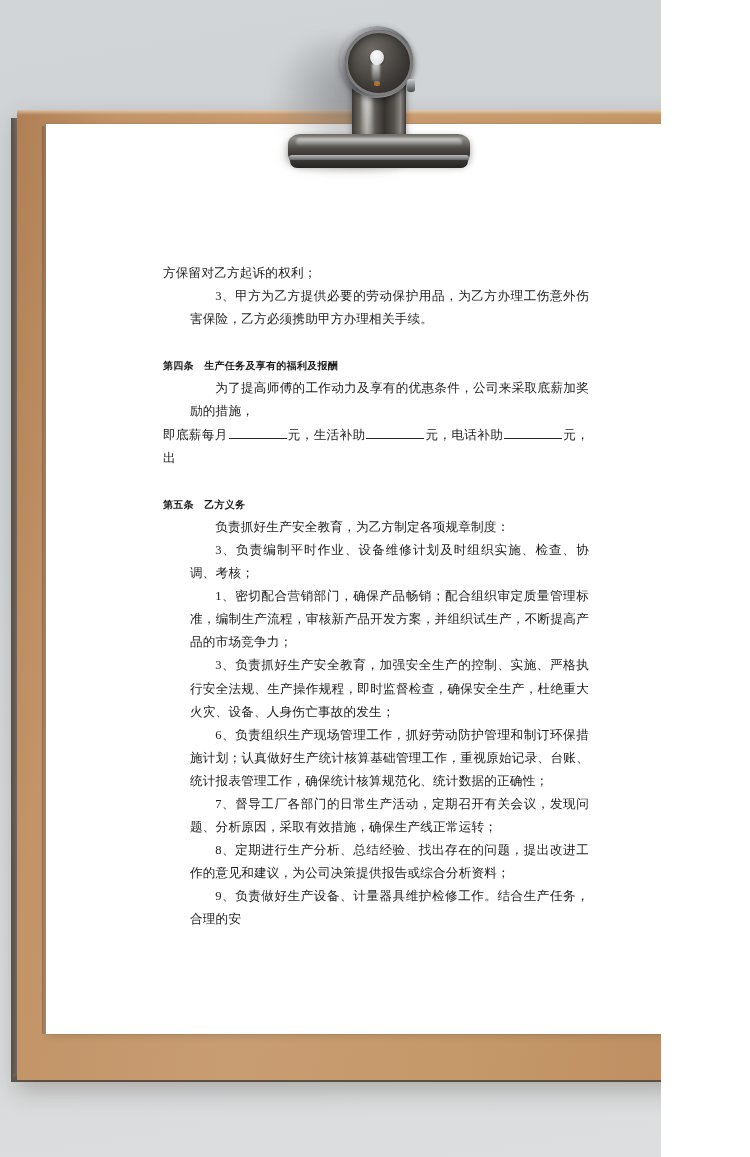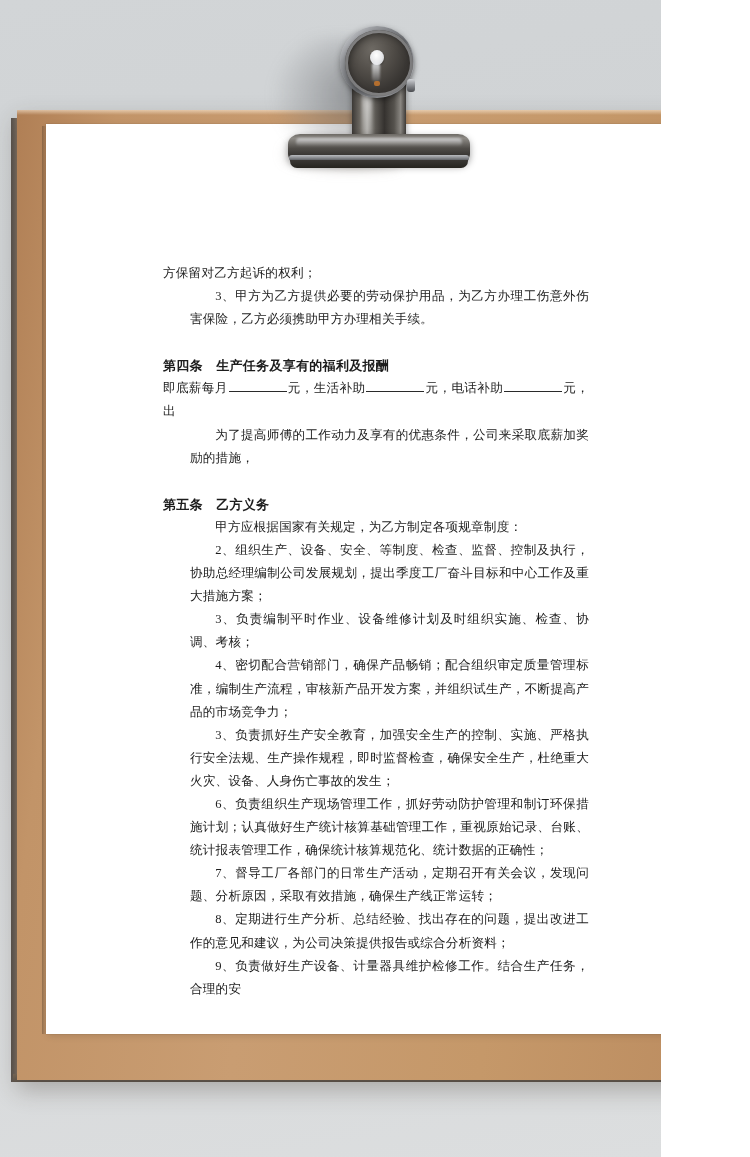--- a/index.html
+++ b/index.html
@@ -93,21 +93,21 @@
     text-align: justify;
     text-justify: inter-ideograph;
     margin: 0;
     letter-spacing: 0.2px;
   }
   .para.indent {
     text-indent: 2em;
     margin-left: 27px;
   }
   .heading {
-    font-size: 13px;
+    font-size: 10px;
     line-height: 23.1px;
     font-weight: bold;
     margin: 0;
     letter-spacing: 0.3px;
   }
   .spacer-lg { height: 23px; }
   .blank {
     display: inline-block;
     border-bottom: 1px solid #2a2a2a;
     width: 58px;
@@ -292,28 +292,27 @@
   <div class="board-top-highlight"></div>
 
   <div class="paper-shadow-left"></div>
   <div class="paper"></div>
 
   <div class="doc" id="doc-body">
       <div class="para">方保留对乙方起诉的权利；</div>
       <div class="para indent">3、甲方为乙方提供必要的劳动保护用品，为乙方办理工伤意外伤害保险，乙方必须携助甲方办理相关手续。</div>
       <div class="spacer-lg"></div>
       <div class="heading">第四条　生产任务及享有的福利及报酬</div>
+      <div class="para indent">为了提高师傅的工作动力及享有的优惠条件，公司来采取底薪加奖励的措施，</div>
       <div class="para"><span>即底薪每月</span><span class="blank"></span><span>元，生活补助</span><span class="blank"></span><span>元，电话补助</span><span class="blank"></span><span>元，出</span></div>
-      <div class="para indent">为了提高师傅的工作动力及享有的优惠条件，公司来采取底薪加奖励的措施，</div>
       <div class="spacer-lg"></div>
       <div class="heading">第五条　乙方义务</div>
-      <div class="para indent">甲方应根据国家有关规定，为乙方制定各项规章制度：</div>
-      <div class="para indent">2、组织生产、设备、安全、等制度、检查、监督、控制及执行，协助总经理编制公司发展规划，提出季度工厂奋斗目标和中心工作及重大措施方案；</div>
+      <div class="para indent">负责抓好生产安全教育，为乙方制定各项规章制度：</div>
       <div class="para indent">3、负责编制平时作业、设备维修计划及时组织实施、检查、协调、考核；</div>
-      <div class="para indent">4、密切配合营销部门，确保产品畅销；配合组织审定质量管理标准，编制生产流程，审核新产品开发方案，并组织试生产，不断提高产品的市场竞争力；</div>
+      <div class="para indent">1、密切配合营销部门，确保产品畅销；配合组织审定质量管理标准，编制生产流程，审核新产品开发方案，并组织试生产，不断提高产品的市场竞争力；</div>
       <div class="para indent">3、负责抓好生产安全教育，加强安全生产的控制、实施、严格执行安全法规、生产操作规程，即时监督检查，确保安全生产，杜绝重大火灾、设备、人身伤亡事故的发生；</div>
       <div class="para indent">6、负责组织生产现场管理工作，抓好劳动防护管理和制订环保措施计划；认真做好生产统计核算基础管理工作，重视原始记录、台账、统计报表管理工作，确保统计核算规范化、统计数据的正确性；</div>
       <div class="para indent">7、督导工厂各部门的日常生产活动，定期召开有关会议，发现问题、分析原因，采取有效措施，确保生产线正常运转；</div>
       <div class="para indent">8、定期进行生产分析、总结经验、找出存在的问题，提出改进工作的意见和建议，为公司决策提供报告或综合分析资料；</div>
       <div class="para indent">9、负责做好生产设备、计量器具维护检修工作。结合生产任务，合理的安</div>
     </div>
 
   <div class="clip-wrap">
     <div class="clip-shadow-wall"></div>
     <div class="clip-shadow-paper"></div>

